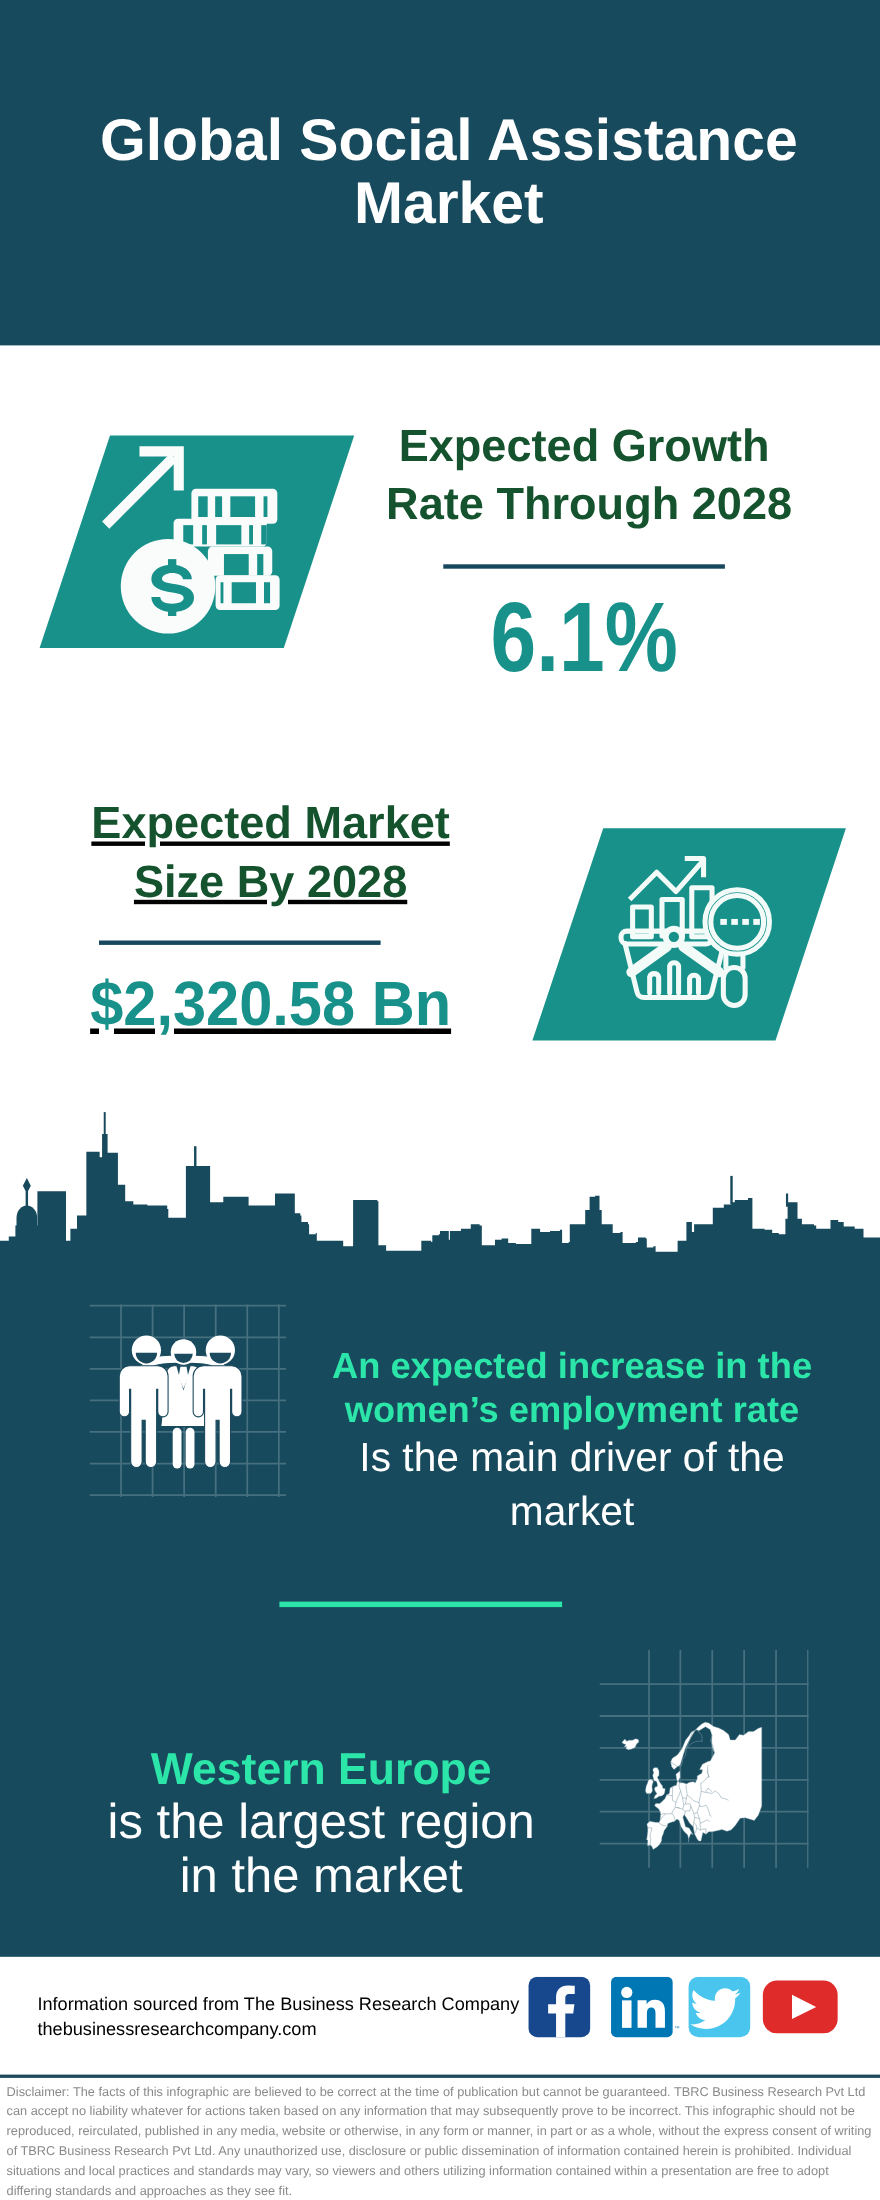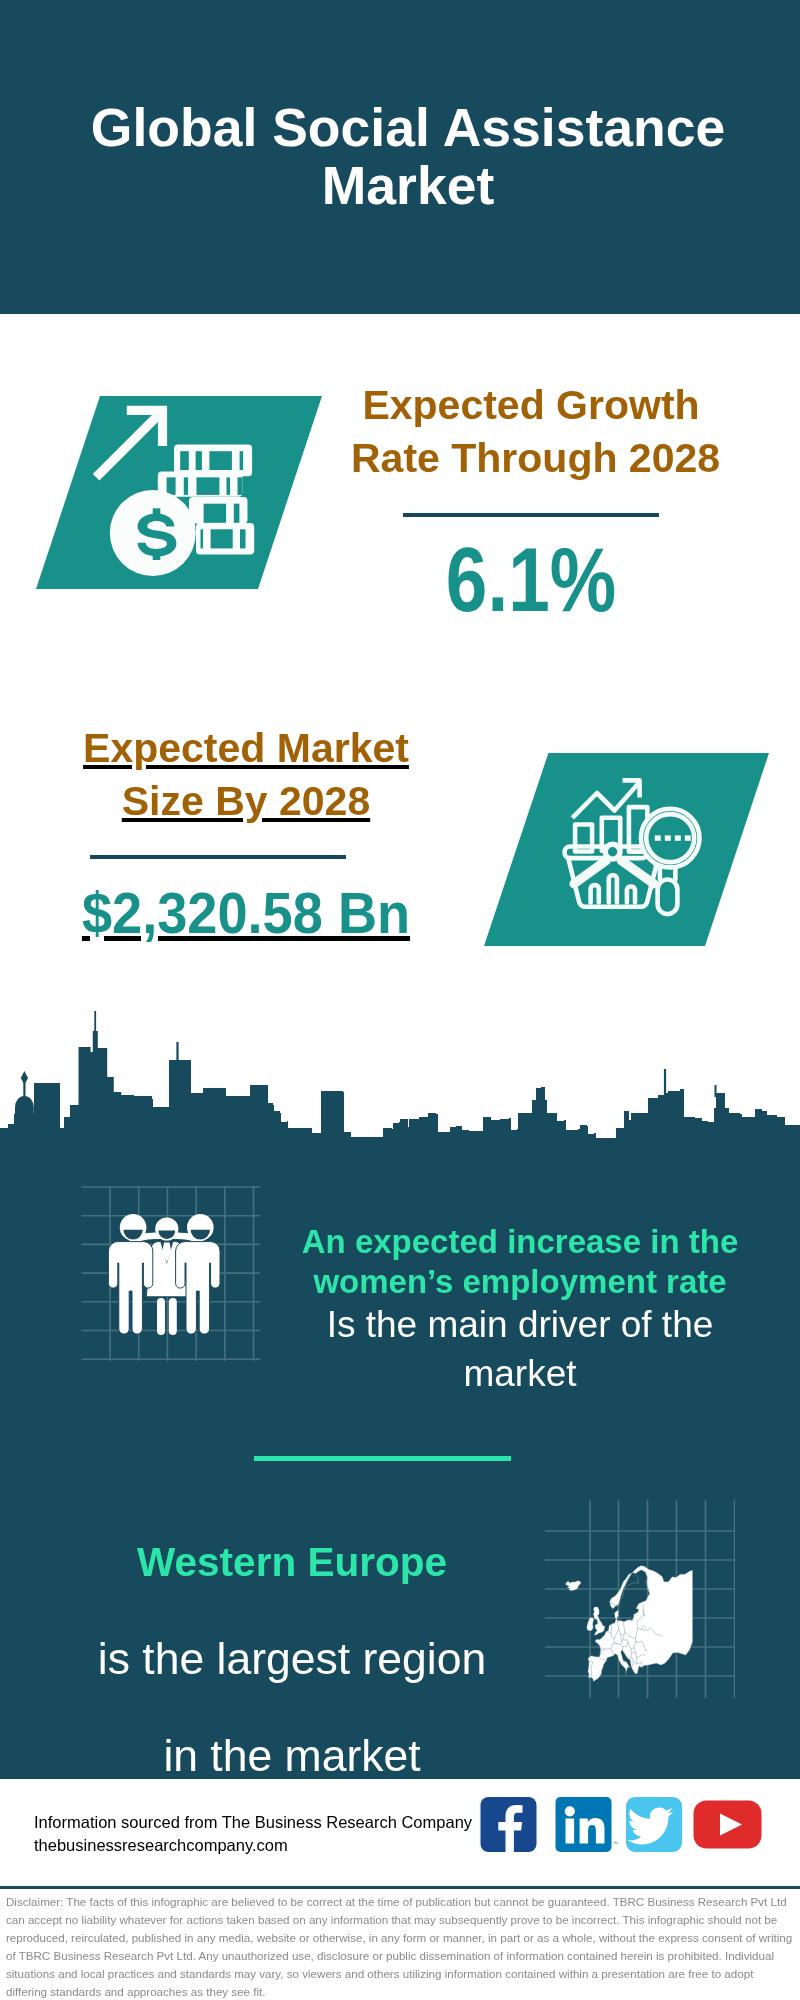--- a/index.html
+++ b/index.html
@@ -6,43 +6,43 @@
   body{width:800px;height:2000px;background:#ffffff;font-family:"Liberation Sans",sans-serif;overflow:hidden;}
   .page{position:relative;width:780px;height:2000px;background:#fff;}
 
   
   .hdr{position:absolute;left:0;top:0;width:800px;height:314px;background:#174a5c;}
   .hdr h1{position:absolute;left:8px;top:99px;width:800px;margin:0;text-align:center;color:#fff;
           font-size:53.5px;line-height:58px;font-weight:700;}
 
   
   .stat1-text{position:absolute;left:351px;top:379px;width:360px;text-align:center;}
-  .stat-label{color:#a16207;font-size:41px;line-height:53px;font-weight:700;white-space:nowrap;}
+  .stat-label{color:#14532d;font-size:41px;line-height:53px;font-weight:700;white-space:nowrap;}
   .stat-rule{height:4px;background:#17475c;margin:0 auto;}
   .stat-value{color:#17918a;font-weight:700;white-space:nowrap;}
 
   .para{position:absolute;}
   .para svg{display:block;overflow:visible;}
 
   
   .stat2-text{position:absolute;left:66px;top:722px;width:360px;text-align:center;text-decoration:underline;}
 
   
   .dark{position:absolute;left:0;top:1140px;width:800px;height:639px;background:#174a5c;}
   .skyline{position:absolute;left:0;top:1000px;width:800px;height:160px;}
 
   .driver-text{position:absolute;left:280px;top:1178px;width:480px;text-align:center;margin-top:44px;}
   .hl{color:#2ce5a8;font-weight:700;font-size:33px;line-height:39.5px;}
   .sub{color:#ffffff;font-weight:400;font-size:37px;line-height:48.5px;}
 
   .mid-rule{position:absolute;left:254px;top:1456px;width:257px;height:5px;background:#2ce5a8;}
 
-  .region-text{position:absolute;left:52px;top:1538px;width:480px;text-align:center;}
+  .region-text{position:absolute;left:52px;top:1584px;width:480px;text-align:center;}
   .region-text .hl{font-size:40.5px;line-height:48px;}
-  .region-text .sub{font-size:44.5px;line-height:49px;margin-top:48px;}
+  .region-text .sub{font-size:44.5px;line-height:49px;}
 
   
   .foot{position:absolute;left:0;top:1779px;width:800px;height:110px;background:#fff;}
   .foot-txt{position:absolute;left:34px;top:1811px;color:#000000;font-size:16.5px;line-height:22.5px;}
   .social{position:absolute;top:1797px;}
   .foot-line{position:absolute;left:0;top:1886px;width:800px;height:3px;background:#1d4a5e;}
   .disclaimer{position:absolute;left:6px;top:1893px;width:790px;color:#8a8a8a;font-size:11.6px;line-height:18.1px;}
 </style>
 </head>
 <body>

